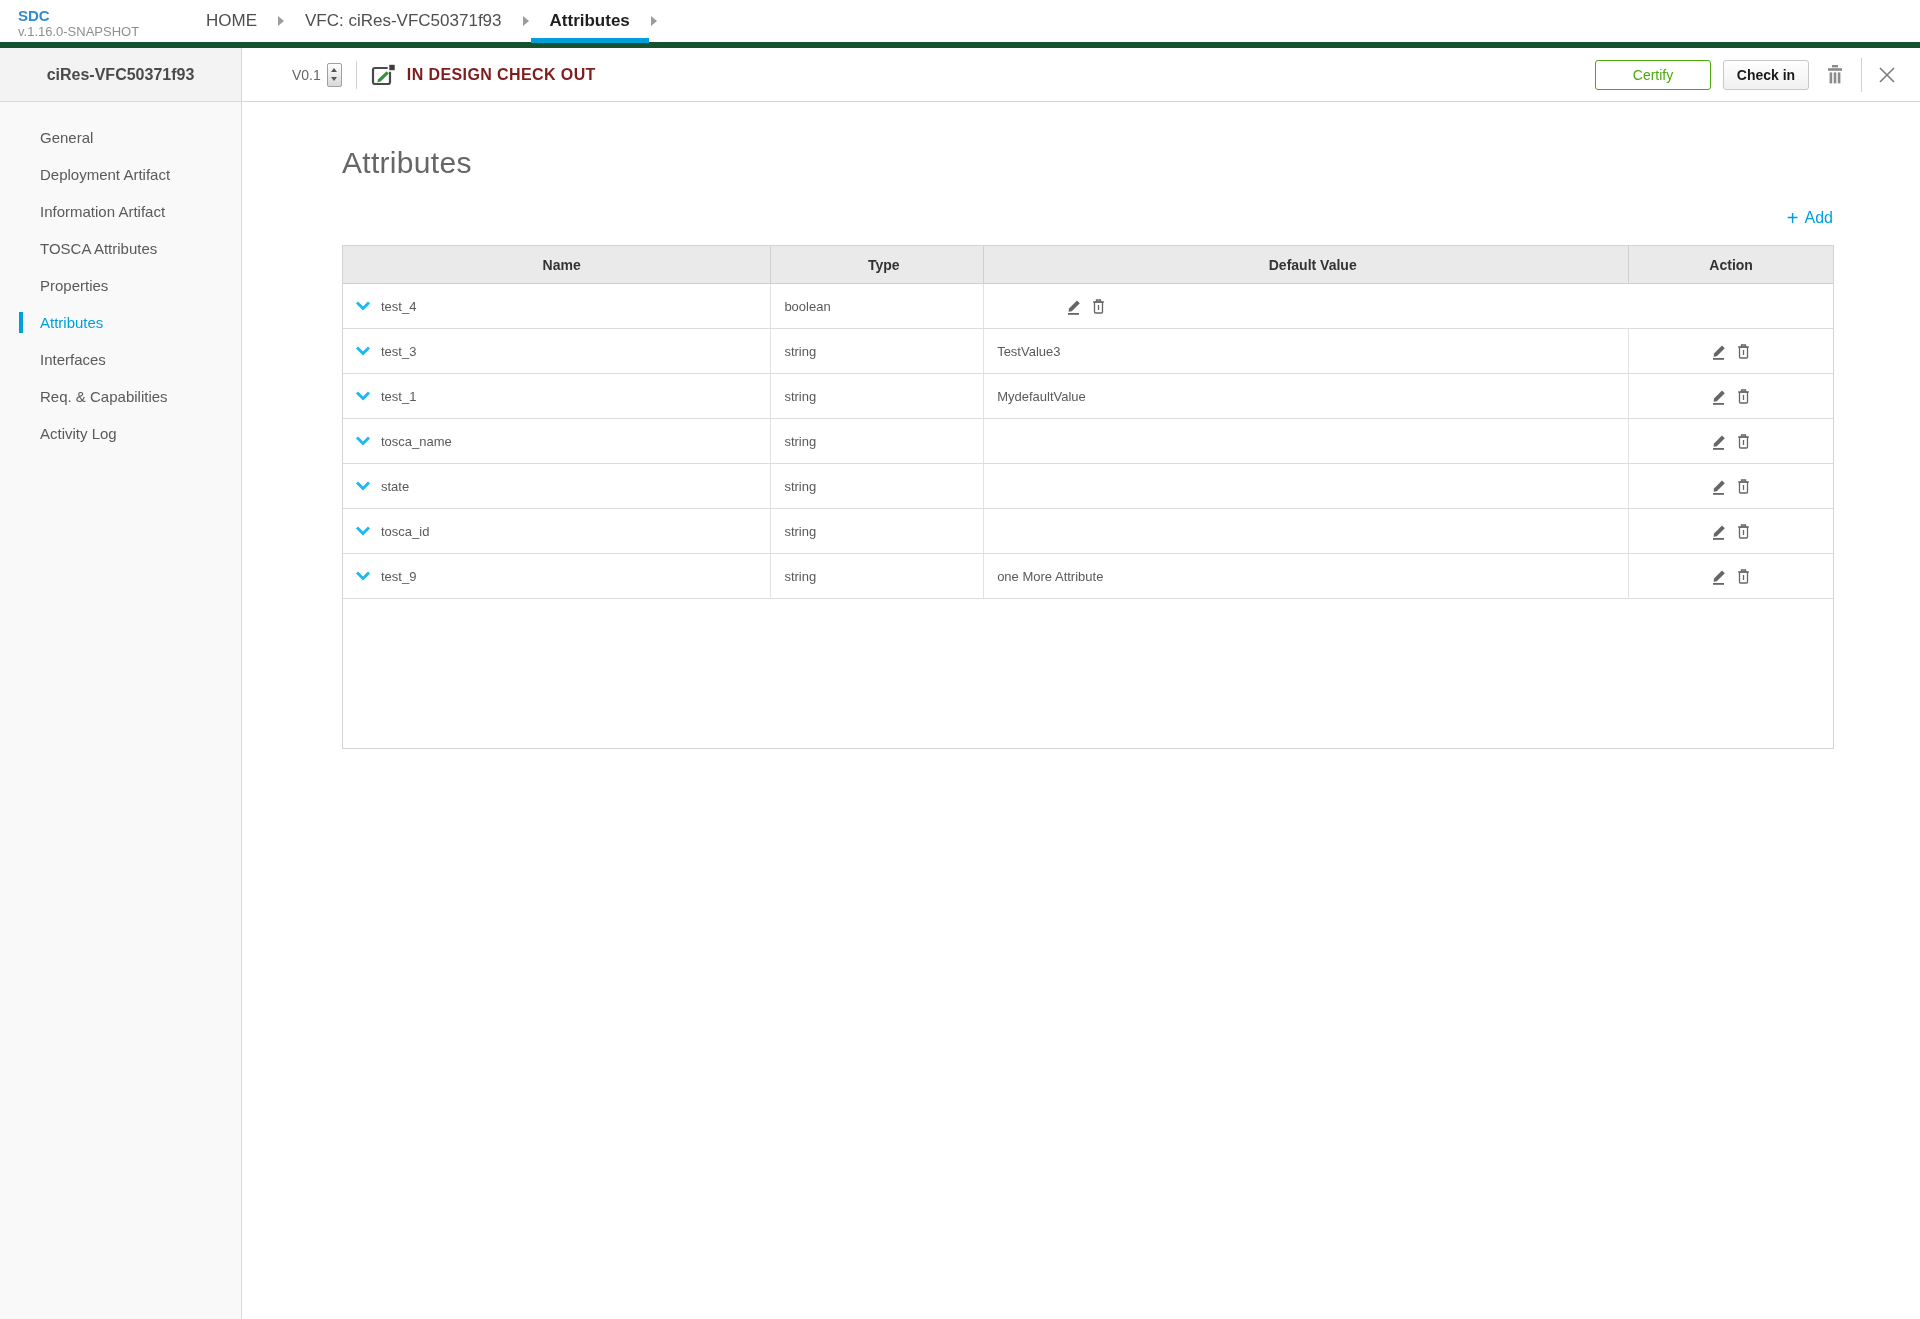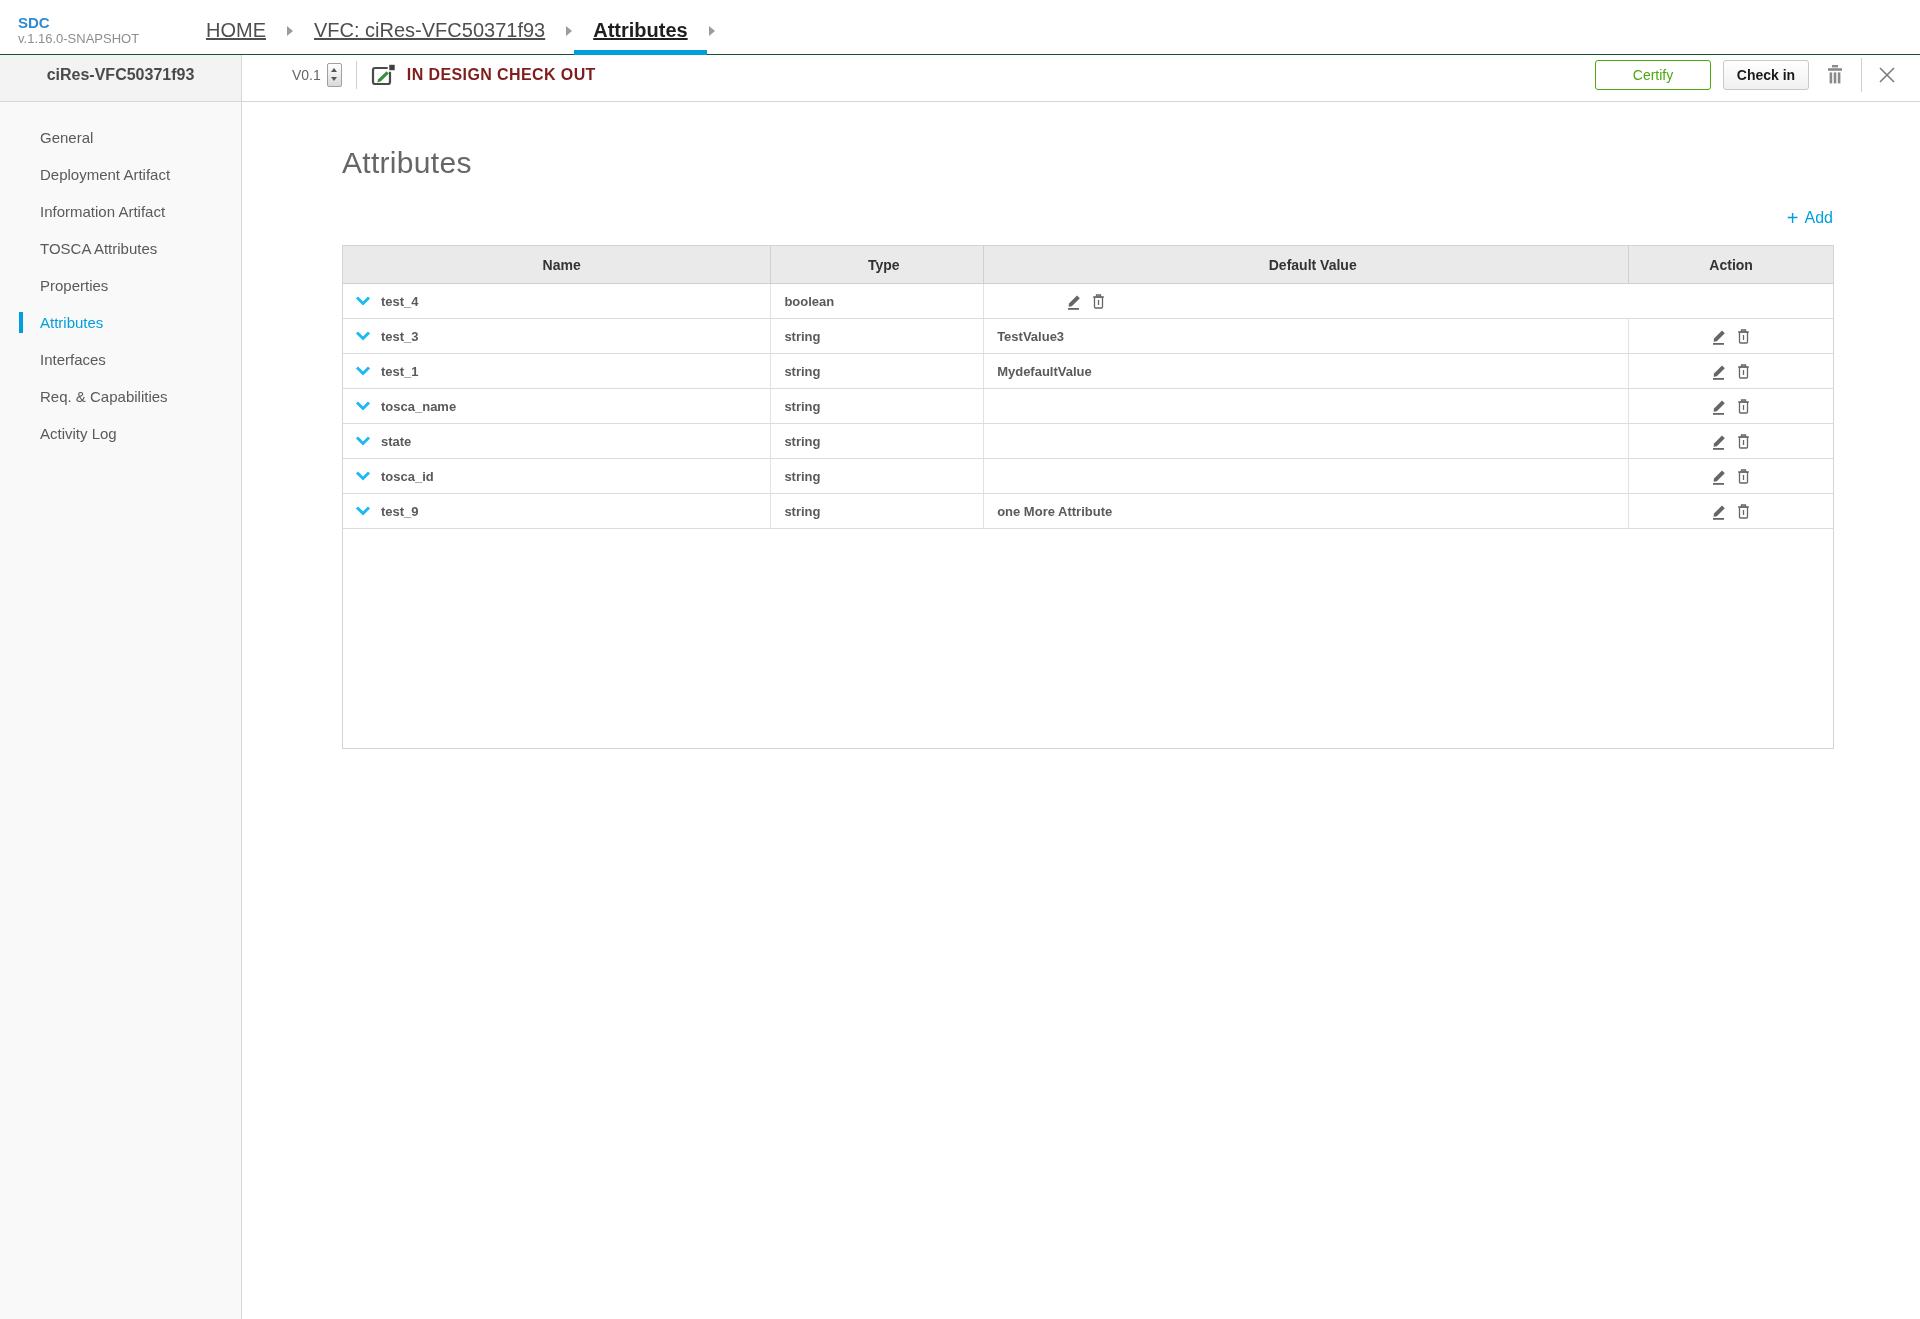--- a/index.html
+++ b/index.html
@@ -2,27 +2,27 @@
 <html><head>
 <meta charset="utf-8">
 <style>
   * { margin:0; padding:0; box-sizing:border-box; }
   html,body { width:1920px; height:1319px; background:#fff; overflow:hidden;
               font-family:"Liberation Sans", sans-serif; }
   .canvas { position:relative; width:1920px; height:1319px; background:#fff; }
 
   
   .topbar { position:absolute; left:0; top:0; width:1920px; height:48px;
-            background:#fff; border-bottom:1px solid #14532d; display:flex; align-items:stretch; z-index:5;margin-top:7px; }
+            background:#fff; border-bottom:6px solid #14532d; display:flex; align-items:stretch; z-index:5; }
   .logo-block { width:187px; padding:7px 0 0 18px; }
   .logo-main { font-size:15px; font-weight:700; color:#2f8cce; line-height:17px; }
   .logo-version { font-size:13px; color:#8f8f8f; line-height:15px; }
   .crumbs { display:flex; align-items:stretch; }
   .crumb { position:relative; display:flex; align-items:center; padding:0 19px;
-           font-size:20px; color:#4f4f4f; cursor:pointer; white-space:nowrap;text-decoration:underline; }
+           font-size:17px; color:#4f4f4f; cursor:pointer; white-space:nowrap; }
   .crumb.active { font-weight:700; color:#1f1f1f; }
   .crumb.active::after { content:""; position:absolute; left:0; right:0; bottom:-1px; height:5px; background:#009fdb; }
   .crumb-arrow { align-self:center; width:0; height:0; border-left:6px solid #9c9c9c;
                  border-top:5px solid transparent; border-bottom:5px solid transparent; margin:0 2px; }
 
   
   .sidebar { position:absolute; left:0; top:48px; width:242px; height:1271px;
              background:#f9f9f9; border-right:1px solid #d7d7d7; }
   .sidebar-header { height:54px; background:#f3f3f3; border-bottom:1px solid #d7d7d7;
                     display:flex; align-items:center; justify-content:center;
@@ -69,21 +69,21 @@
   .add-plus { font-size:20px; line-height:20px; margin-right:6px; }
   .add-text { font-size:16px; }
 
   
   .attr-table { position:absolute; left:100px; top:143px; width:1492px; height:504px;
                 border:1px solid #d4d4d4; display:flex; flex-direction:column; background:#f97316; }
   .t-head { display:flex; height:38px; background:#eaeaea; border-bottom:1px solid #d0d0d0; flex:0 0 auto; }
   .t-head .cell { display:flex; align-items:center; justify-content:center;
                   font-size:14px; font-weight:700; color:#333; border-right:1px solid #d0d0d0; }
   .t-head .cell:last-child { border-right:none; }
-  .t-row { display:flex; height:35px; border-bottom:1px solid #dcdcdc; background:#fff; flex:0 0 auto;font-weight:bold; }
+  .t-row { display:flex; height:45px; border-bottom:1px solid #dcdcdc; background:#fff; flex:0 0 auto; }
   .t-row .cell { display:flex; align-items:center; font-size:13px; color:#5a5a5a;
                  border-right:1px solid #e2e2e2; overflow:hidden; white-space:nowrap; }
   .t-row .cell:last-child { border-right:none; }
   .c-name { width:28.75%; padding-left:10px; }
   .c-type { width:14.28%; padding-left:13px; }
   .c-def  { width:43.30%; padding-left:13px; }
   .c-act  { width:13.67%; justify-content:center; }
   .chevron { flex:0 0 auto; margin:0 10px 0 2px; cursor:pointer; display:flex; align-items:center; }
   .row-actions { display:flex; align-items:center; gap:9px; }
   .t-filler { flex:1 1 auto; background:#fff; }

